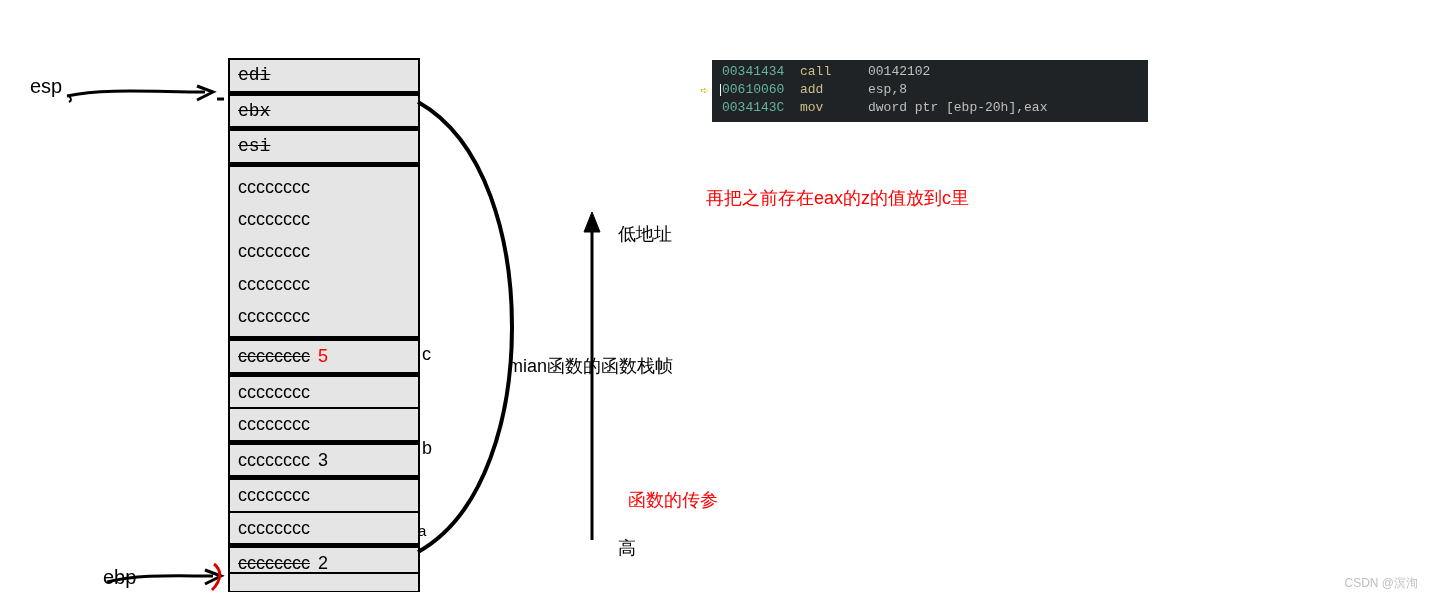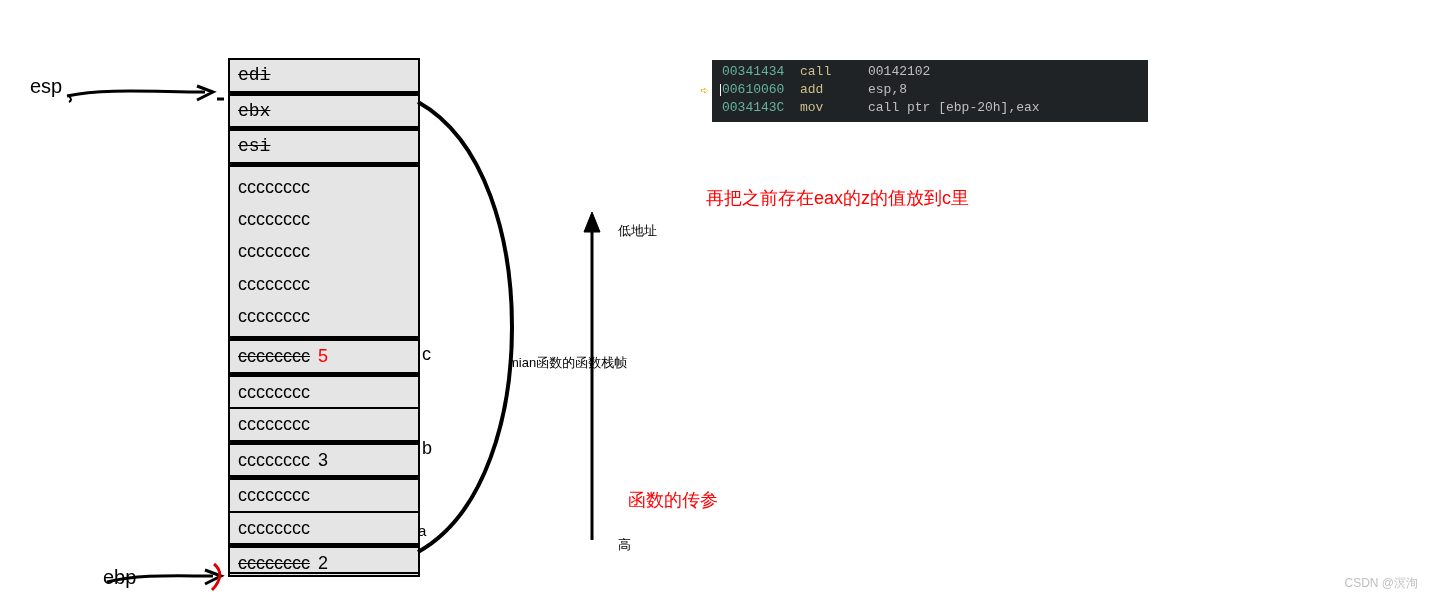--- a/index.html
+++ b/index.html
@@ -25,21 +25,21 @@
   .vaxis{position:absolute;stroke:#000;fill:#000;}
   
   .asm{position:absolute;left:712px;top:60px;width:420px;background:#202326;color:#cfcfcf;font-family:Consolas,"Courier New",monospace;font-size:13px;padding:4px 6px 4px 10px;}
   .asm .line{display:flex;gap:8px;height:18px;align-items:flex-start;}
   .asm .addr{color:#66b2a0;width:70px;}
   .asm .op{color:#cdbf8b;width:60px;}
   .asm .args{color:#bfbfbf;}
   .asm .ptr{position:absolute;left:-12px;top:22px;color:#e6b100;font-size:14px;}
   .asm .caret{position:absolute;left:8px;top:24px;width:0;height:12px;border-left:1px solid #ffffff;}
   .redtext{position:absolute;color:#ff0000;font-size:18px;}
-  .blacktext{position:absolute;color:#000;font-size:13px;text-align:center;}
+  .blacktext{position:absolute;color:#000;font-size:18px;text-align:center;}
   .watermark{position:absolute;right:18px;bottom:0;color:#bfbfbf;font-size:12px;}
 </style>
 </head>
 <body>
 
 <div class="canvas">
 
   <div class="reglabel" style="left:30px;top:75px;">esp</div>
   <svg class="freearrow" style="left:65px;top:78px;width:155px;height:28px;">
     <path d="M2 18 C 40 10, 90 14, 140 14" stroke-width="3"></path>
@@ -75,21 +75,21 @@
     <div class="row thick">
       <span class="strike">cccccccc</span><span class="red5">5</span>
     </div>
     <div class="row">cccccccc</div>
     <div class="row thick">cccccccc</div>
     <div class="row thick">
       <span>cccccccc</span><span class="valnum">3</span>
     </div>
     <div class="row">cccccccc</div>
     <div class="row thick">cccccccc</div>
-    <div class="row last" style="padding-top:2px;padding-bottom:2px;">
+    <div class="row last" style="padding-top:2px;padding-bottom:18px;">
       <span style="position:relative;top:2px;"><span class="strike">cccccccc</span><span class="valnum">2</span></span>
     </div>
   </div>
 
   <div style="position:absolute;left:228px;top:554px;width:188px;height:18px;border:2px solid #000;border-top:0;"></div>
 
   <div class="lbl" style="left:422px;top:344px;">c</div>
   <div class="lbl" style="left:422px;top:438px;">b</div>
   <div class="lbl" style="left:418px;top:522px;font-size:15px;">a</div>
 
@@ -114,21 +114,21 @@
         <span class="args">00142102</span>
     </div>
     <div class="line">
       <span class="addr">00610060</span>
         <span class="op">add</span>
         <span class="args">esp,8</span>
     </div>
     <div class="line">
       <span class="addr">0034143C</span>
         <span class="op">mov</span>
-        <span class="args">call ptr [ebp-20h],eax</span>
+        <span class="args">dword ptr [ebp-20h],eax</span>
     </div>
   </div>
 
   <div class="redtext" style="left:706px;top:186px;">再把之前存在eax的z的值放到c里</div>
   <div class="redtext" style="left:628px;top:488px;">函数的传参</div>
 
   <div class="watermark">CSDN @溟洵</div>
 
 </div>
 

